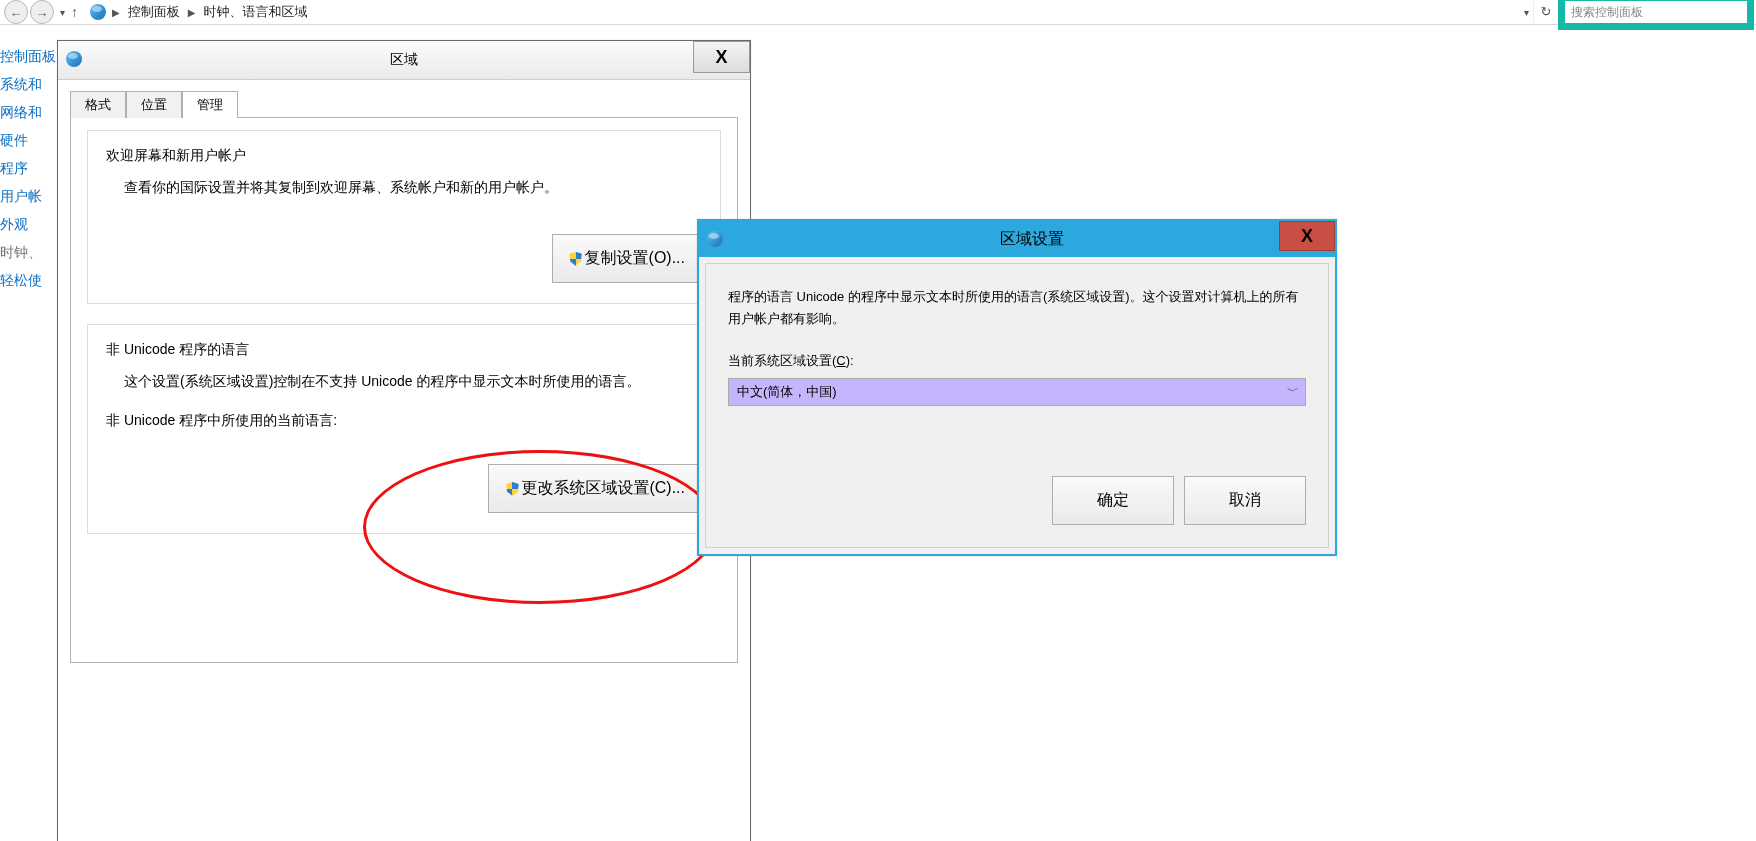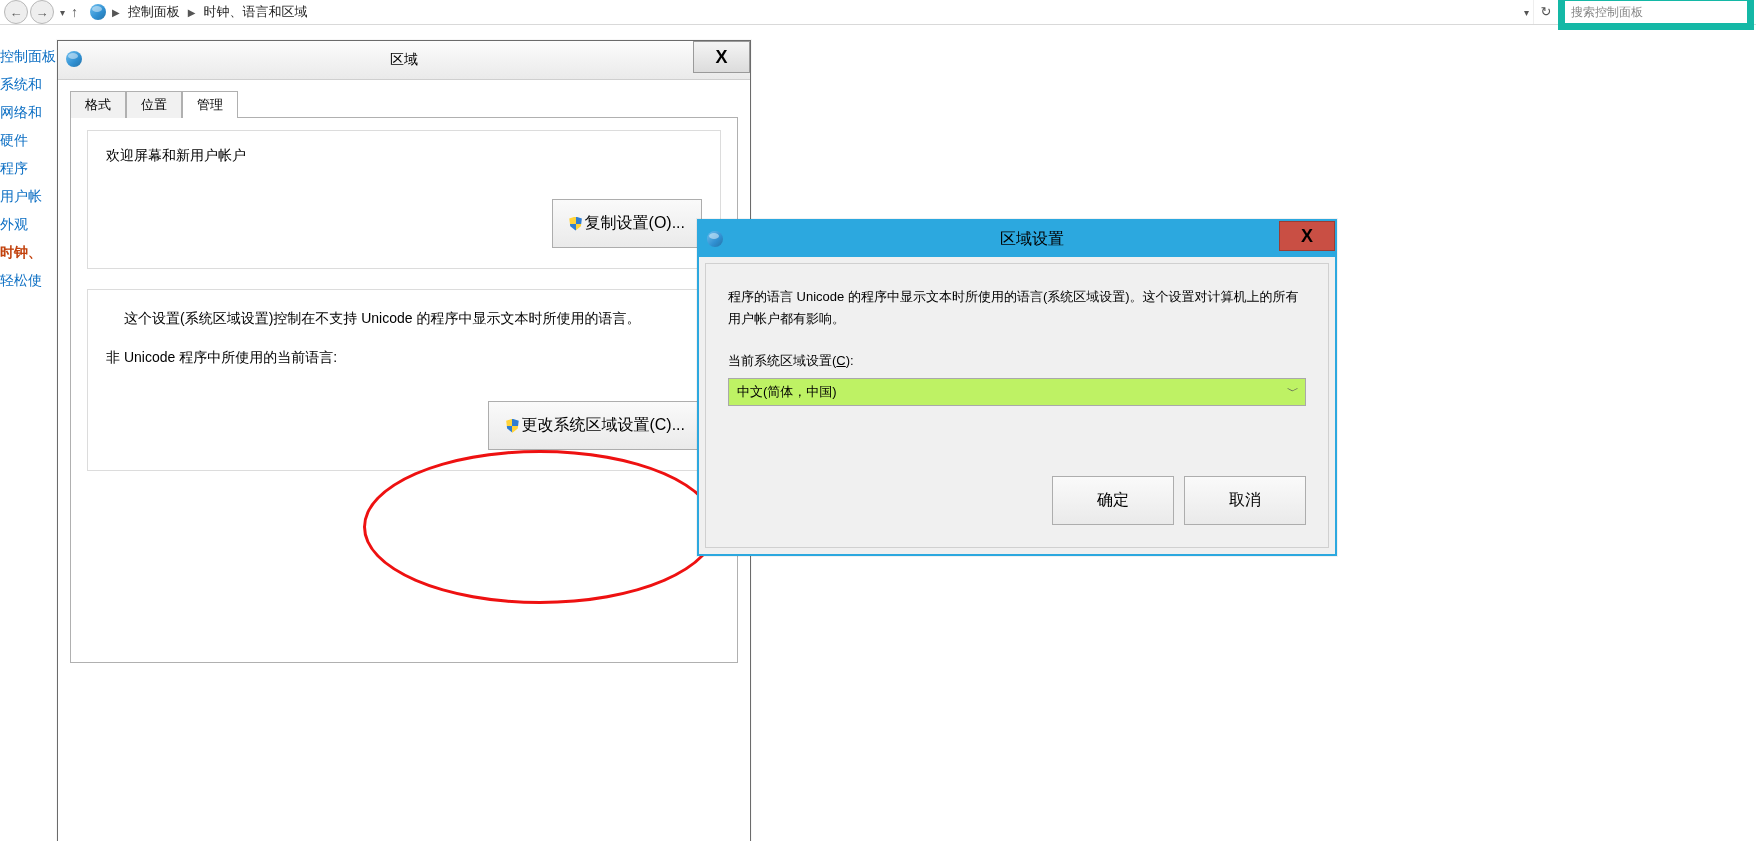--- a/index.html
+++ b/index.html
@@ -13,21 +13,21 @@
 .globe::after{content:"";position:absolute;inset:2px 4px auto 2px;height:6px;border-radius:50%;background:rgba(255,255,255,.45)}
 .crumb{display:flex;align-items:center;gap:8px;font-size:13px;color:#222}
 .crumb .sep{color:#555;font-size:10px}
 .top-right{position:absolute;right:0;top:0;display:flex;align-items:center;height:24px}
 .refresh{width:24px;text-align:center;color:#555;font-size:13px;border-left:1px solid #eee;line-height:24px}
 .search{border:7px solid #14b8a6;background:#fff;height:22px;line-height:22px;padding:0 6px;width:170px;color:#888;font-size:12px;margin-right:2px}
 
 
 .sidebar{position:absolute;left:0;top:48px;width:60px;font-size:14px;color:#0b6ec3}
 .sidebar div{margin-bottom:10px}
-.sidebar .bold{color:#c2410c;font-weight:bold}
+.sidebar .bold{color:#737373;font-weight:normal}
 
 
 .dlg-region{position:absolute;left:57px;top:40px;width:692px;height:800px;border:1px solid #6b6b6b;background:#fff;box-shadow:0 0 0 1px rgba(0,0,0,.03)}
 .dlg-title{height:38px;background:linear-gradient(#fcfcfc,#eaeaea);border-bottom:1px solid #cfcfcf;position:relative;display:flex;align-items:center;justify-content:center}
 .dlg-title .g{position:absolute;left:8px;top:10px}
 .dlg-title .txt{font-size:14px;color:#000}
 .dlg-close{position:absolute;right:0;top:0;width:55px;height:30px;border:1px solid #9a9a9a;background:linear-gradient(#f4f4f4,#dcdcdc);display:flex;align-items:center;justify-content:center;font-size:18px;font-weight:bold;cursor:default}
 .dlg-body{padding:10px 12px;background:#fff}
 .tabs{display:flex;align-items:flex-end;margin-bottom:0}
 .tab{border:1px solid #b0b0b0;border-bottom:none;padding:4px 14px;font-size:13px;background:#f1f1f1;margin-right:0;position:relative;top:1px}
@@ -48,21 +48,21 @@
 
 .dlg-locale{position:absolute;left:697px;top:219px;width:636px;border:2px solid #2ca8df;background:#f0f0f0;box-shadow:0 0 0 1px rgba(0,0,0,.05)}
 .dlg-locale .tbar{height:36px;background:#2ca8df;display:flex;align-items:center;position:relative}
 .dlg-locale .tbar .g{margin-left:8px}
 .dlg-locale .tbar .txt{flex:1;text-align:center;font-size:16px;color:#000}
 .dlg-locale .xbtn{position:absolute;right:0;top:0;width:54px;height:28px;background:#c94f44;border:1px solid #9a3d34;display:flex;align-items:center;justify-content:center;font-weight:bold;font-size:18px;color:#000}
 .dlg-locale .body{padding:22px 22px 22px 22px;background:#f0f0f0;border:1px solid #d0d0d0;margin:6px}
 .dlg-locale .desc{font-size:13px;line-height:1.7;margin-bottom:22px}
 .dlg-locale label{font-size:13px}
 .dlg-locale label u{text-decoration:underline}
-.selectbox{margin-top:8px;border:1px solid #a9a9a9;background:#bef264;height:26px;display:flex;align-items:center;padding:0 8px;position:relative}
+.selectbox{margin-top:8px;border:1px solid #a9a9a9;background:#c4b5fd;height:26px;display:flex;align-items:center;padding:0 8px;position:relative}
 .selectbox .chev{position:absolute;right:6px;top:4px;font-size:12px;color:#555}
 .btnrow2{display:flex;justify-content:flex-end;gap:10px;margin-top:70px}
 .btnrow2 .win-btn{min-width:88px;justify-content:center}
 </style>
 </head>
 <body>
 
 <div class="topbar">
   <div class="nav-arrows">
     <span class="circle">←</span>
@@ -104,28 +104,30 @@
   </div>
   <div class="dlg-body">
     <div class="tabs">
       <div class="tab">格式</div>
       <div class="tab">位置</div>
       <div class="tab active">管理</div>
     </div>
     <div class="tabpane">
       <div class="group">
         <div class="gtitle">欢迎屏幕和新用户帐户</div>
+        <div class="gdesc">查看你的国际设置并将其复制到欢迎屏幕、系统帐户和新的用户帐户。</div>
         <div class="btn-row">
           <div class="win-btn">
             <span class="shield"></span>
             <span>复制设置(O)...</span>
           </div>
         </div>
       </div>
       <div class="group">
+        <div class="gtitle">非 Unicode 程序的语言</div>
         <div class="gdesc">这个设置(系统区域设置)控制在不支持 Unicode 的程序中显示文本时所使用的语言。</div>
         <div class="subhdr">非 Unicode 程序中所使用的当前语言:</div>
         <div class="btn-row">
           <div class="win-btn">
             <span class="shield"></span>
             <span>更改系统区域设置(C)...</span>
           </div>
         </div>
       </div>
     </div>

